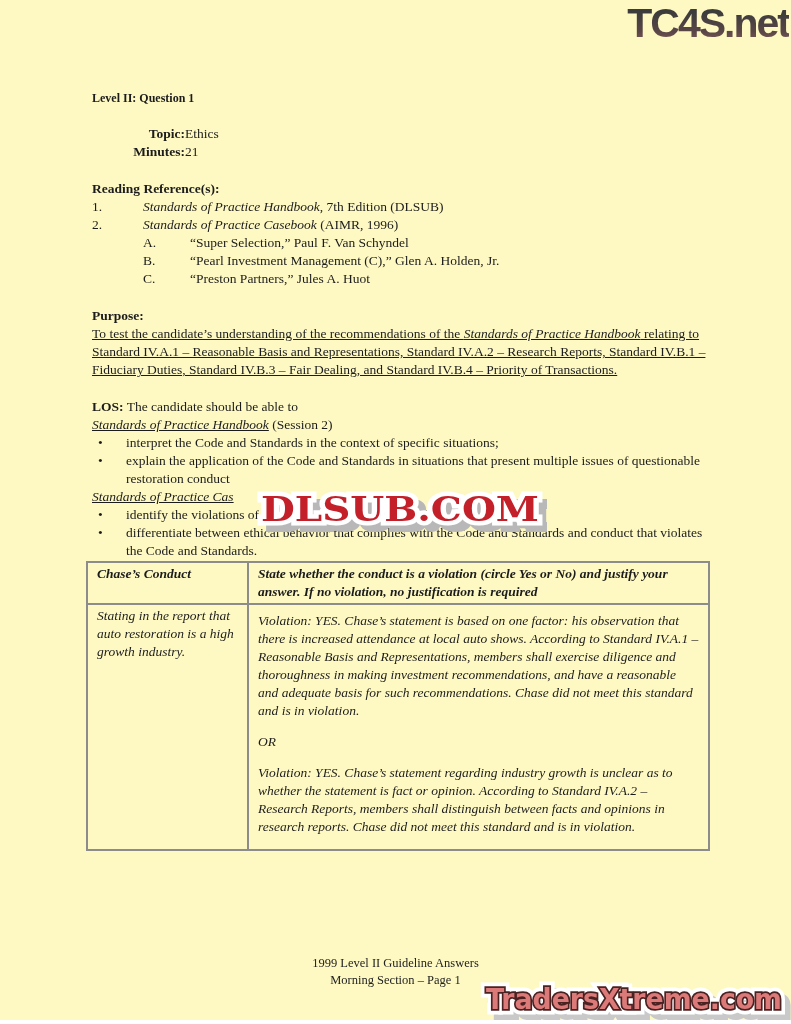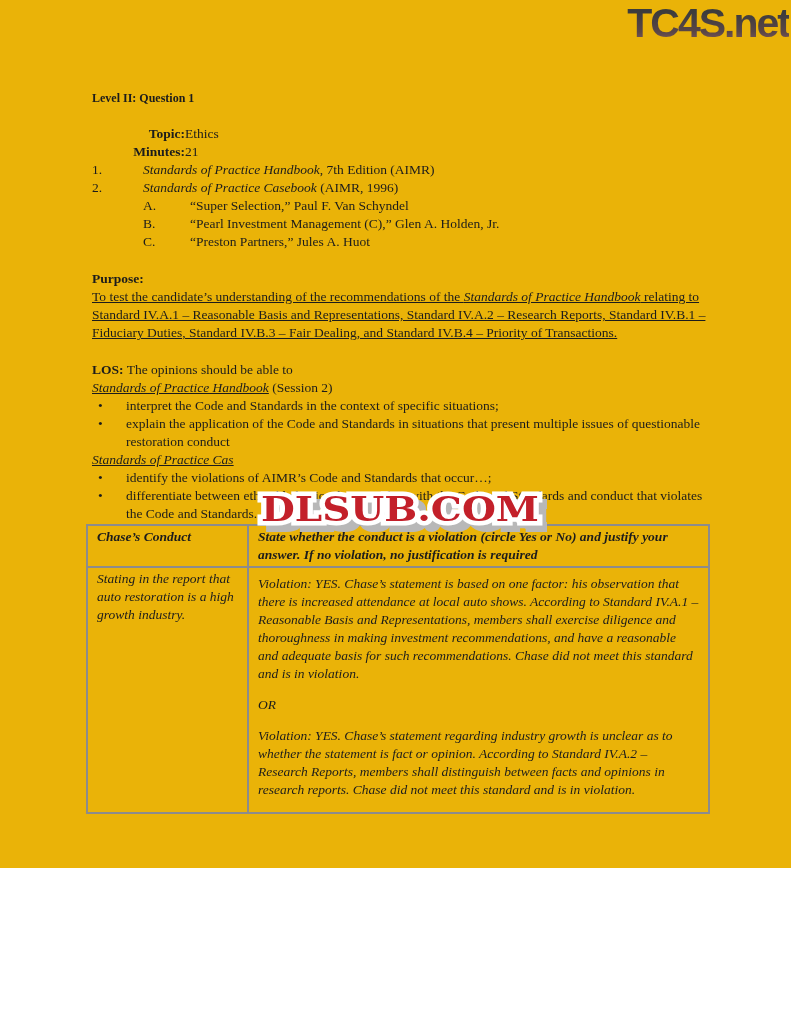--- a/index.html
+++ b/index.html
@@ -1,17 +1,17 @@
 <!DOCTYPE html>
 <html><head>
 <meta charset="utf-8">
 <style>
   html,body { margin:0; padding:0; background:#ffffff; }
   .page {
-    position:relative; width:791px; height:868px; background:#eab308; overflow:hidden;
+    position:relative; width:791px; height:1020px; background:#fef9c3; overflow:hidden;
     font-family:"Liberation Serif", serif; font-size:13.5px; line-height:18px; color:#1c1c1c;
   }
   .content { position:absolute; left:92px; top:0; width:618px; }
 
   .doc-title { margin:88px 0 0 0; font-size:12px; line-height:20px; font-weight:bold; }
 
   .meta { margin-top:17px; }
   .meta-row { display:flex; }
   .meta-label { width:93px; flex:none; font-weight:bold;text-align:right; }
 
@@ -78,24 +78,25 @@
       <div class="meta-row">
         <span class="meta-label">Topic:</span>
         <span>Ethics</span>
       </div>
       <div class="meta-row">
         <span class="meta-label">Minutes:</span>
         <span>21</span>
       </div>
     </div>
 
+    <div class="section-heading">Reading Reference(s):</div>
 
     <div class="ref-row">
       <span class="ref-num">1.</span>
-      <span><span class="it">Standards of Practice Handbook</span><span>, 7th Edition (AIMR)</span></span>
+      <span><span class="it">Standards of Practice Handbook</span><span>, 7th Edition (DLSUB)</span></span>
     </div>
     <div class="ref-row">
       <span class="ref-num">2.</span>
       <span><span class="it">Standards of Practice Casebook</span><span> (AIMR, 1996)</span></span>
     </div>
     <div class="ref-sub-row">
       <span class="ref-letter">A.</span>
       <span>“Super Selection,” Paul F. Van Schyndel</span>
     </div>
     <div class="ref-sub-row">
@@ -103,21 +104,21 @@
       <span>“Pearl Investment Management (C),” Glen A. Holden, Jr.</span>
     </div>
     <div class="ref-sub-row">
       <span class="ref-letter">C.</span>
       <span>“Preston Partners,” Jules A. Huot</span>
     </div>
 
     <div class="section-heading">Purpose:</div>
     <p class="para purpose-block"><span>To test the candidate’s understanding of the recommendations of the </span><span class="it">Standards of Practice Handbook</span><span> relating to Standard IV.A.1 – Reasonable Basis and Representations, Standard IV.A.2 – Research Reports, Standard IV.B.1 – Fiduciary Duties, Standard IV.B.3 – Fair Dealing, and Standard IV.B.4 – Priority of Transactions.</span></p>
 
-    <p class="para" style="margin-top:19px;"><span style="font-weight:bold;">LOS:</span><span> The opinions should be able to</span></p>
+    <p class="para" style="margin-top:19px;"><span style="font-weight:bold;">LOS:</span><span> The candidate should be able to</span></p>
     <p class="para"><span class="iu">Standards of Practice Handbook</span><span> (Session 2)</span></p>
 
     <div class="bullet-row">
       <span class="bullet-marker">•</span>
       <span>interpret the Code and Standards in the context of specific situations;</span>
     </div>
     <div class="bullet-row">
       <span class="bullet-marker">•</span>
       <span>explain the application of the Code and Standards in situations that present multiple issues of questionable restoration conduct</span>
     </div>

